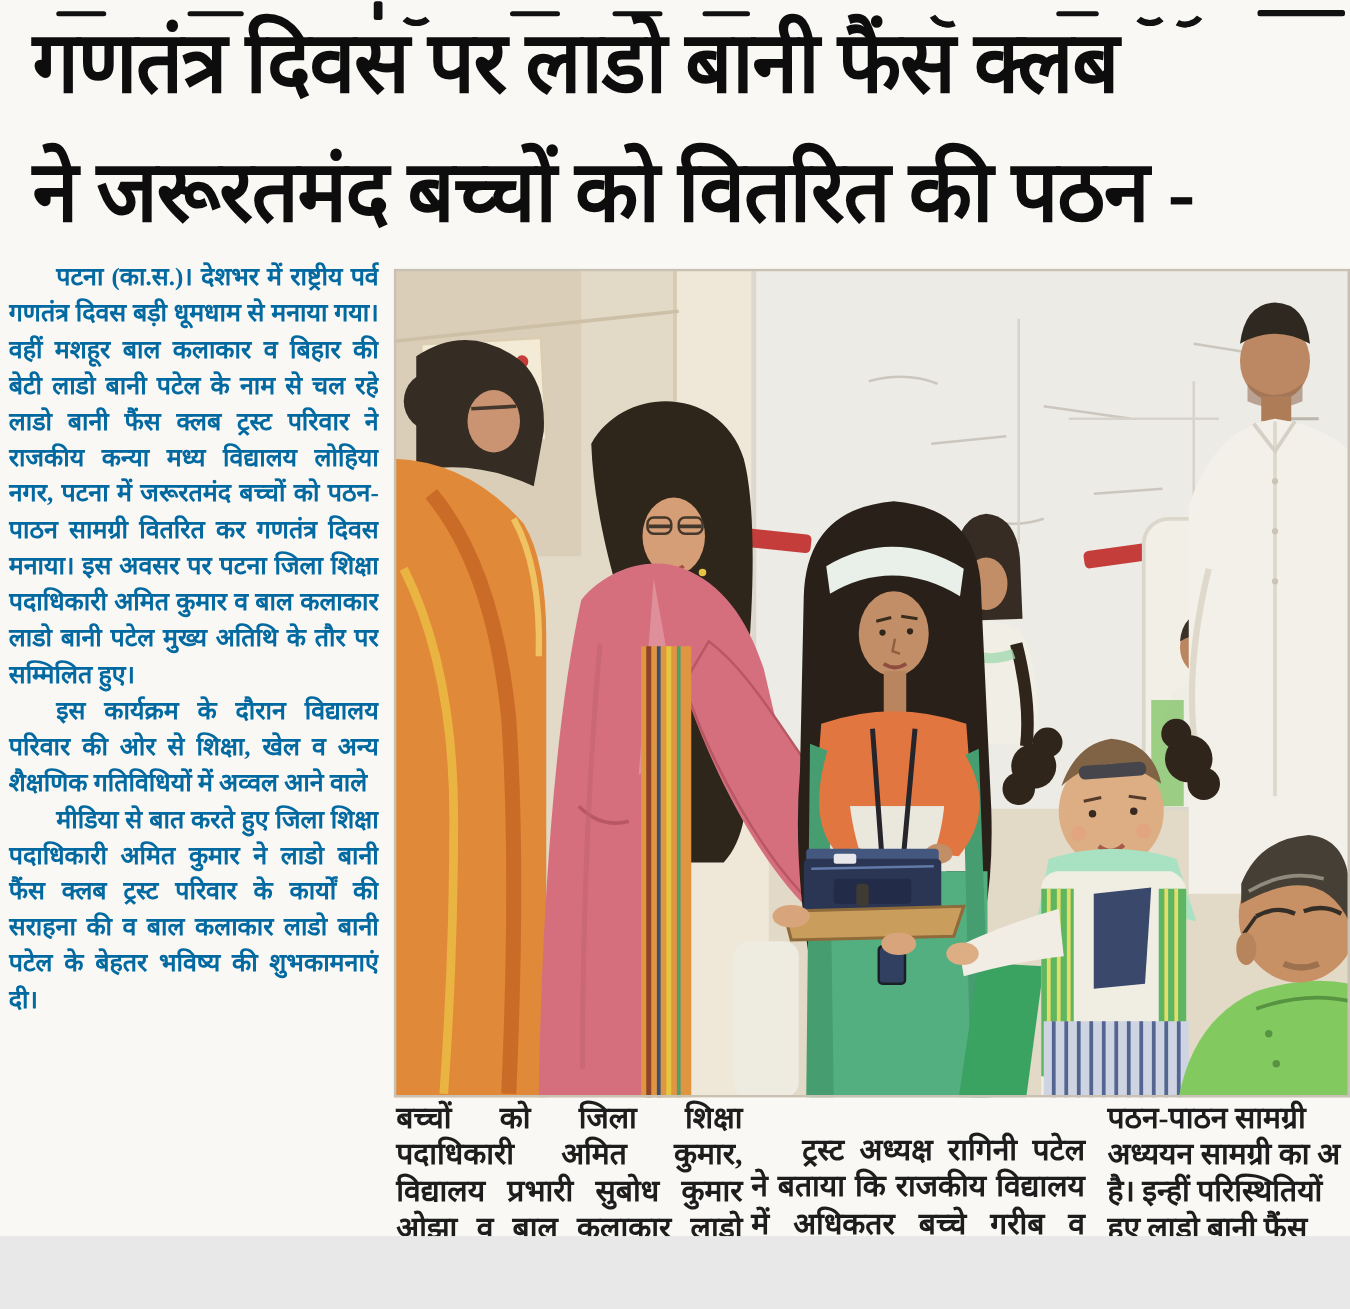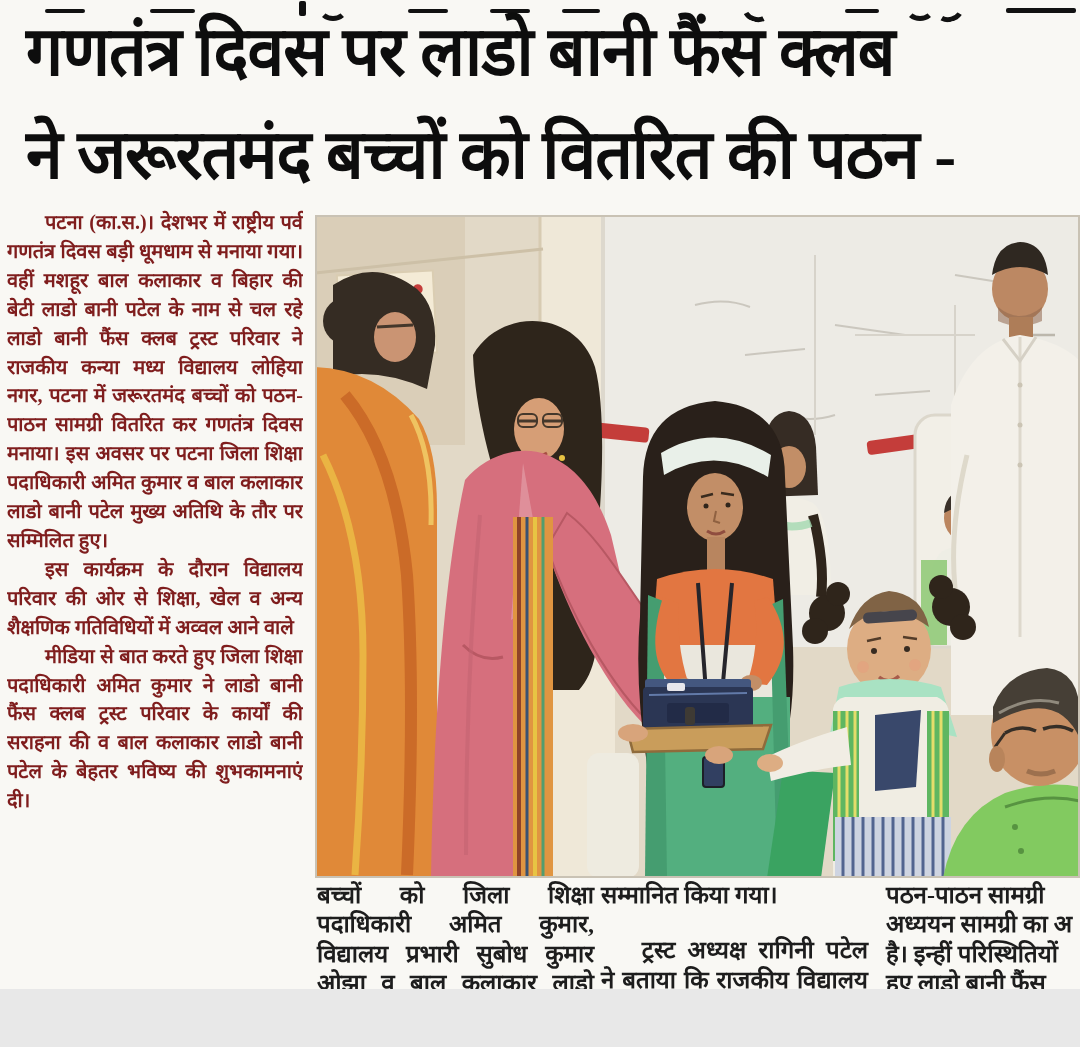--- a/index.html
+++ b/index.html
@@ -9,21 +9,21 @@
   .frag{position:absolute;background:#111;border-radius:2px;}
   .frag-ring{position:absolute;width:20px;height:16px;border:5px solid transparent;
              border-bottom-color:#111;border-radius:50%;background:transparent;}
   
   .headline{position:absolute;left:26px;top:0px;width:1200px;
             font-weight:800;font-size:66px;line-height:99px;letter-spacing:-1px;
             color:#0d0d0d;white-space:nowrap;
             transform:scaleY(1.04);transform-origin:top left;}
   
   .article{position:absolute;left:7px;top:208px;width:296px;height:818px;
-           font-size:20px;line-height:28.9px;font-weight:700;color:#7f1d1d;
+           font-size:20px;line-height:28.9px;font-weight:700;color:#0369a1;
            text-align:justify;overflow:hidden;}
   .article p{margin:0;text-indent:1.9em;}
   
   .photo{position:absolute;left:315px;top:215px;width:765px;height:663px;overflow:hidden;
          background:#e6dfd2;}
   .photo svg{display:block;width:765px;height:663px;}
   
   .cap{position:absolute;top:881px;font-size:24px;line-height:29.4px;font-weight:700;
        color:#1d1d1d;text-align:justify;}
   .cap p{margin:0;}
@@ -243,21 +243,20 @@
 
       <rect x="0" y="0" width="765" height="663" fill="#f0dfc2" opacity="0.06"></rect>
       <rect x="1" y="1" width="763" height="661" fill="none" stroke="#c9c2b4" stroke-width="2"></rect>
     </svg>
   </div>
 
   <div class="cap cap-col1">
     <p>बच्चों को जिला शिक्षा पदाधिकारी अमित कुमार, विद्यालय प्रभारी सुबोध कुमार ओझा व बाल कलाकार लाडो बानी  के द्वारा सर्टिफिकेट व मेडल देकर</p>
   </div>
   <div class="cap cap-col2">
-    <p>सम्मानित किया गया।</p>
     <p class="indent">ट्रस्ट अध्यक्ष रागिनी पटेल ने बताया कि राजकीय विद्यालय में अधिकतर बच्चे गरीब व निर्धन परिवारों के आते हैं। जिनके पास</p>
   </div>
   <div class="cap cap-col3">
     <div>पठन-पाठन सामग्री</div>
     <div>अध्ययन सामग्री का अ</div>
     <div>है। इन्हीं परिस्थितियों</div>
     <div>हुए लाडो बानी फैंस</div>
     <div>परिवार ने जरूरतमंद</div>
   </div>
 

